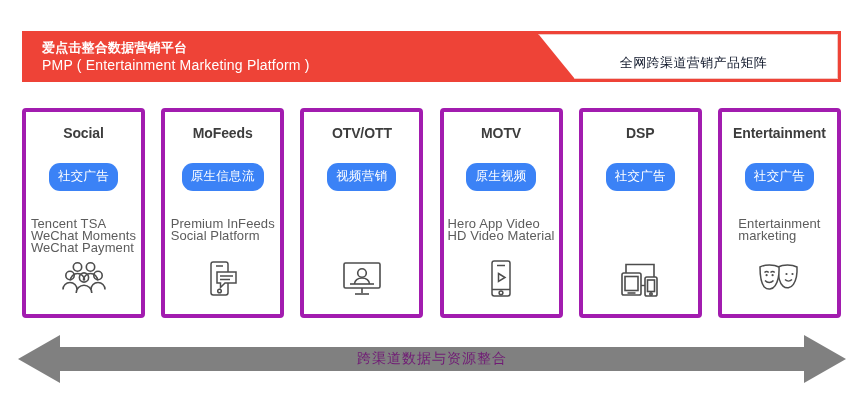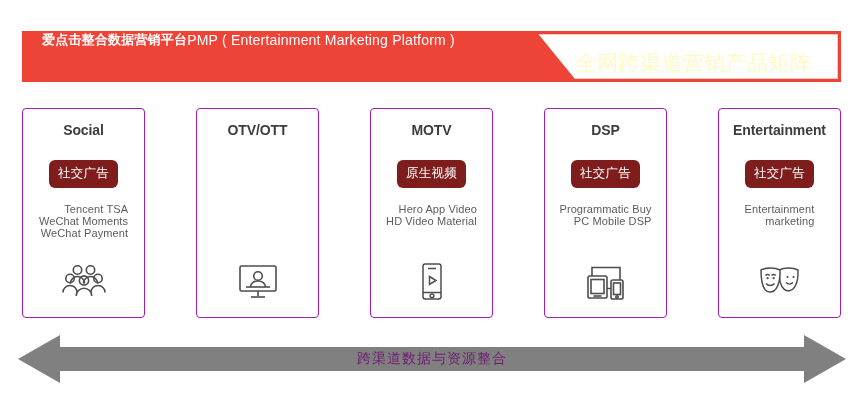--- a/index.html
+++ b/index.html
@@ -26,21 +26,21 @@
     height: 51px;
     background: #ee4337;
     box-sizing: border-box;
   }
   .banner-left {
     position: absolute;
     left: 20px;
     top: 0;
     height: 51px;
     display: flex;
-    flex-direction: row;
+    flex-direction: column;
     justify-content: center;
     z-index: 3;
   }
   .banner-line1 {
     color: #ffffff;
     font-size: 13px;
     font-weight: bold;
     line-height: 17px;
     letter-spacing: 0.2px;
     white-space: nowrap;
@@ -71,75 +71,75 @@
     position: absolute;
     right: 3px;
     top: 3px;
     width: 333px;
     height: 57px;
     display: flex;
     align-items: center;
     justify-content: center;
     padding-left: 44px;
     box-sizing: border-box;
-    color: #fef9c3;
-    font-size: 21px;
+    color: #0f172a;
+    font-size: 13px;
     font-weight: normal;
     letter-spacing: 0.4px;
     white-space: nowrap;
     z-index: 3;
   }
 
   
   .cards {
     position: absolute;
     left: 22px;
     top: 108px;
     width: 819px;
     height: 210px;
     display: flex;
     justify-content: space-between;
   }
   .card {
     width: 123px;
     height: 210px;
-    border: 1px solid #a21caf;
+    border: 4px solid #a21caf;
     border-radius: 4px;
     background: #ffffff;
     box-sizing: border-box;
     display: flex;
     flex-direction: column;
     align-items: center;
     position: relative;
   }
   .card-title {
     margin-top: 13px;
     font-size: 14px;
     font-weight: bold;
     color: #3d3d3d;
     letter-spacing: -0.1px;
     white-space: nowrap;
   }
   .card-badge {
     margin-top: 22px;
-    background: #7f1d1d;
+    background: #3b82f6;
     color: #ffffff;
     font-size: 12.5px;
     line-height: 1;
     padding: 7px 9px 8px 9px;
-    border-radius: 6px;
+    border-radius: 11px;
     white-space: nowrap;
     letter-spacing: 0.3px;
   }
   .card-desc {
-    margin-top: 15px;
-    font-size: 11px;
+    margin-top: 27px;
+    font-size: 13px;
     line-height: 12px;
     color: #5c5c5c;
-    text-align: right;
+    text-align: left;
     letter-spacing: 0.1px;
     white-space: nowrap;
   }
   .card-icon {
     position: absolute;
     bottom: 12px;
     left: 0;
     right: 0;
     display: flex;
     align-items: center;
@@ -201,23 +201,40 @@
         <circle cx="8" cy="15.5" r="4.2"></circle>
         <circle cx="36" cy="15.5" r="4.2"></circle>
         <path d="M1 29.5c0-4 3.1-7 7-7s7 3 7 7"></path>
         <path d="M29 29.5c0-4 3.1-7 7-7s7 3 7 7"></path>
         <circle cx="22" cy="17.5" r="4.6"></circle>
         <path d="M14.2 33c0-4.3 3.5-7.8 7.8-7.8s7.8 3.5 7.8 7.8"></path>
       </svg>
     </div>
   </div>
 
+  <div class="card">
+    <div class="card-title">MoFeeds</div>
+    <div class="card-badge">原生信息流</div>
+    <div class="card-desc" style="white-space:pre-line">Premium InFeeds
+Social Platform</div>
+    <div class="card-icon">
+      <svg width="40" height="40" viewBox="0 0 40 40" fill="none" stroke="#4d4d4d" stroke-width="1.5">
+        <rect x="8" y="3" width="17" height="33" rx="2.2"></rect>
+        <line x1="13" y1="7" x2="20" y2="7"></line>
+        <circle cx="16.5" cy="32" r="1.8"></circle>
+        <path d="M14 13h19v11H22l-4.5 4.5V24H14z" fill="#ffffff"></path>
+        <line x1="17" y1="17" x2="30" y2="17"></line>
+        <line x1="17" y1="20.5" x2="27" y2="20.5"></line>
+      </svg>
+    </div>
+  </div>
 
   <div class="card">
     <div class="card-title">OTV/OTT</div>
+    <div class="card-badge">视频营销</div>
     <div class="card-icon">
       <svg width="44" height="38" viewBox="0 0 44 38" fill="none" stroke="#4d4d4d" stroke-width="1.6">
         <rect x="4" y="3" width="36" height="25" rx="1.5"></rect>
         <circle cx="22" cy="13" r="4.3"></circle>
         <path d="M14.5 24c0-3.6 3.4-6 7.5-6s7.5 2.4 7.5 6"></path>
         <line x1="10" y1="24" x2="34" y2="24"></line>
         <line x1="22" y1="28" x2="22" y2="33"></line>
         <line x1="15" y1="34" x2="29" y2="34"></line>
       </svg>
     </div>
@@ -235,22 +252,20 @@
         <line x1="5" y1="30.5" x2="23" y2="30.5"></line>
         <circle cx="14" cy="33.8" r="1.9"></circle>
         <path d="M11.5 14.5l6.5 4-6.5 4z"></path>
       </svg>
     </div>
   </div>
 
   <div class="card">
     <div class="card-title">DSP</div>
     <div class="card-badge">社交广告</div>
-    <div class="card-desc" style="white-space:pre-line">Programmatic Buy
-PC Mobile DSP</div>
     <div class="card-icon">
       <svg width="44" height="38" viewBox="0 0 44 38" fill="none" stroke="#4d4d4d" stroke-width="1.6">
         <path d="M8 14V4.5h28V21h-9"></path>
         <path d="M22 25.5h8" stroke-width="1.4"></path>
         <rect x="4" y="13" width="19" height="22" rx="1.8" fill="#ffffff"></rect>
         <rect x="7" y="16.5" width="13" height="14" fill="none"></rect>
         <line x1="9.5" y1="33" x2="17.5" y2="33"></line>
         <rect x="27" y="17" width="12" height="19" rx="1.8" fill="#ffffff"></rect>
         <rect x="29.5" y="20" width="7" height="11.5" fill="none"></rect>
         <circle cx="33" cy="34" r="1.2"></circle>

